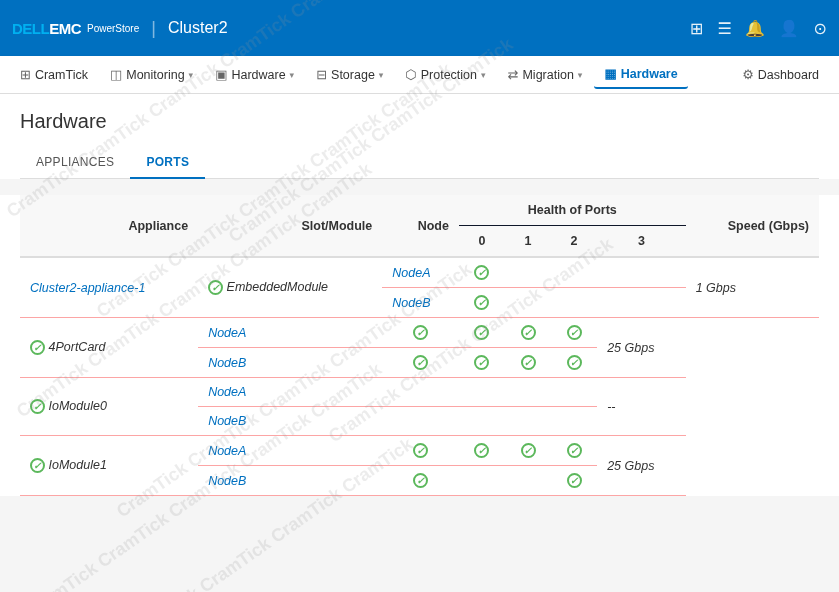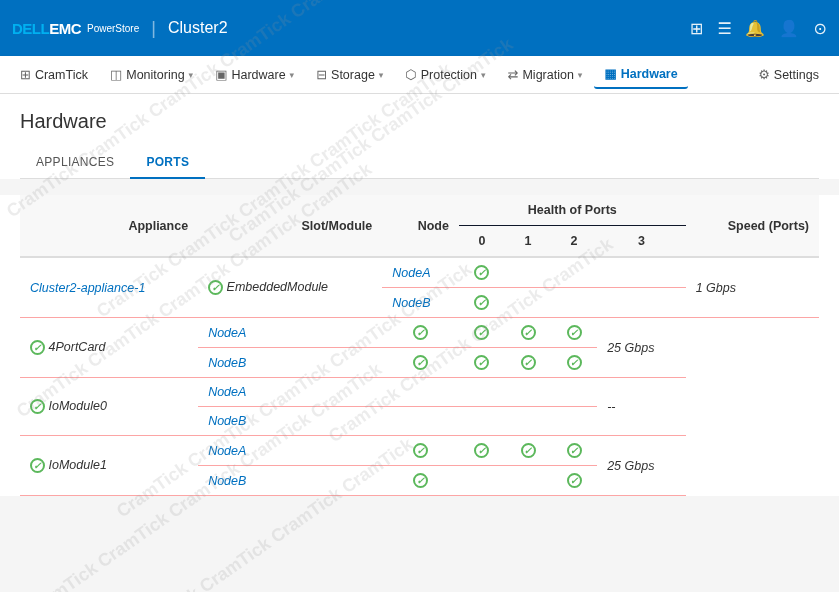--- a/index.html
+++ b/index.html
@@ -253,42 +253,42 @@
     <span>Migration</span>
     <span class="nav-arrow">▾</span>
   </div>
   <div class="nav-item active">
     <span class="nav-icon">▦</span>
     <span>Hardware</span>
   </div>
   <div class="nav-spacer"></div>
   <div class="nav-item">
     <span class="nav-icon">⚙</span>
-    <span>Settings</span>
+    <span>Dashboard</span>
   </div>
 </div>
 
 <div class="page-content">
   <h1 class="page-title">Hardware</h1>
 
   <div class="tabs">
     <div class="tab">APPLIANCES</div>
     <div class="tab active">PORTS</div>
   </div>
 </div>
 
 <div class="table-container" style="padding: 0 20px; background: white;">
   <table>
     <thead>
       <tr>
         <th rowspan="2">Appliance</th>
         <th rowspan="2">Slot/Module</th>
         <th rowspan="2">Node</th>
         <th colspan="4" class="colspan-header">Health of Ports</th>
-        <th rowspan="2">Speed (Ports)</th>
+        <th rowspan="2">Speed (Gbps)</th>
       </tr>
       <tr>
         <th class="center">0</th>
         <th class="center">1</th>
         <th class="center">2</th>
         <th class="center">3</th>
       </tr>
     </thead>
     <tbody>
 

